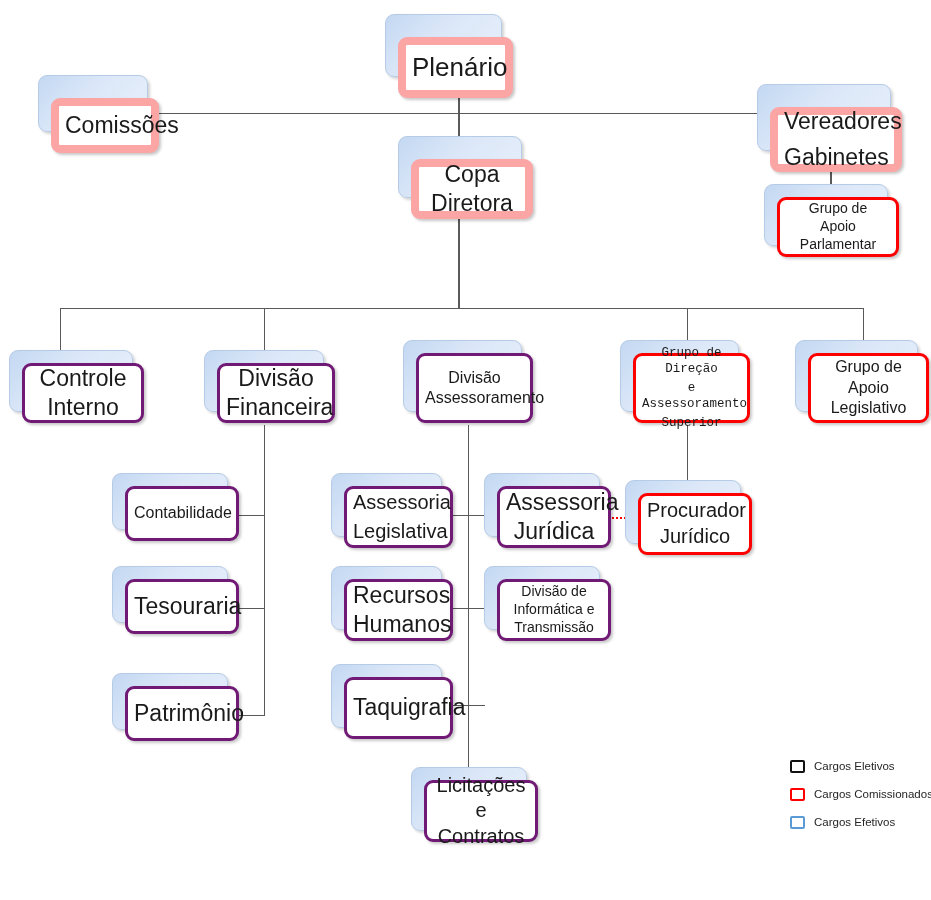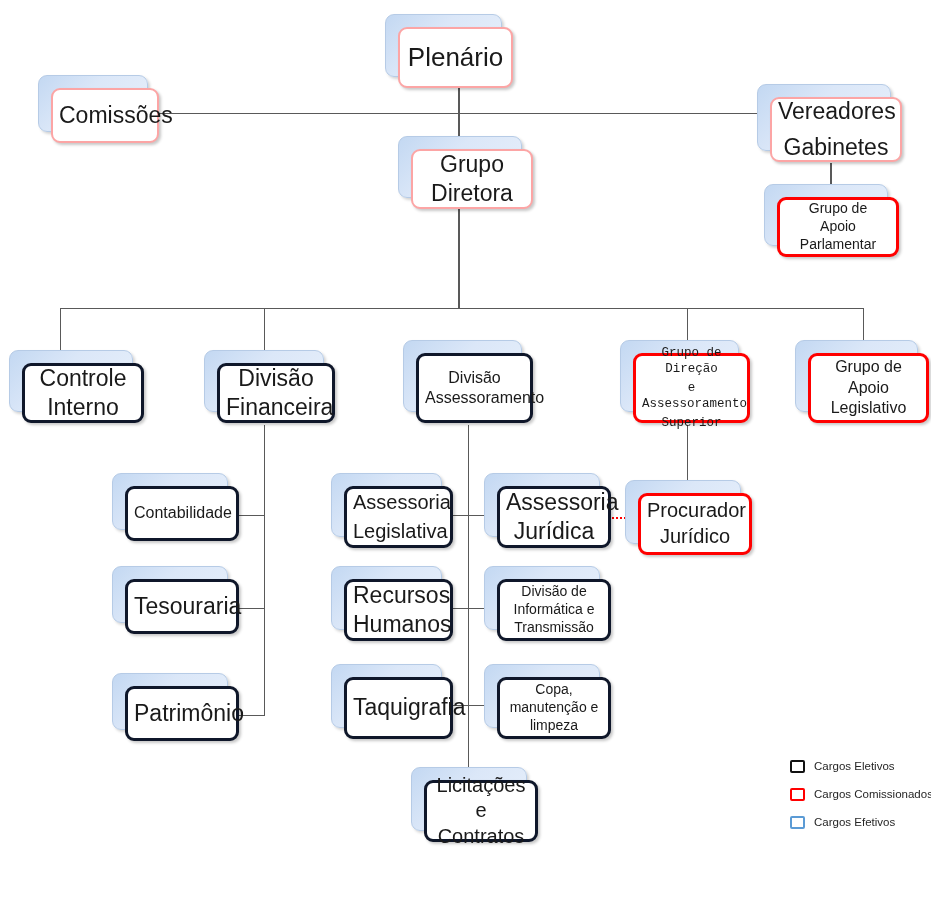--- a/index.html
+++ b/index.html
@@ -58,22 +58,22 @@
     border-radius: 9px;
     background: #ffffff;
     display: flex;
     align-items: center;
     justify-content: center;
     text-align: center;
     line-height: 1.28;
     padding: 2px 6px;
     box-shadow: 2px 2px 3px rgba(0,0,0,0.22);
   }
-  .node.black .face { border: 2px solid #fca5a5; }
-  .node.blue  .face { border: 3px solid #0f172a; }
+  .node.black .face { border: 8px solid #fca5a5; margin-top: 10px; }
+  .node.blue  .face { border: 3px solid #701a75; }
   .node.red   .face { border: 3px solid #ff0000; }
 
   .node .face .txt { display: block; width: 100%; }
   .node .face .txt span { display: block; }
 
   
   .fs-xl .face { font-size: 26px; }
   .fs-lg .face { font-size: 23px; align-items: center; }
   .fs-md .face { font-size: 20px; }
   .fs-sm .face { font-size: 16px; }
@@ -171,21 +171,21 @@
         <span>Vereadores</span>
         <span>Gabinetes</span>
       </span>
     </div>
   </div>
 
   <div class="node black fs-lg" style="left:398px; top:136px; width:122px; height:60px;">
     <div class="backdrop"></div>
     <div class="face">
       <span class="txt">
-        <span>Grupo</span>
+        <span>Copa</span>
         <span>Diretora</span>
       </span>
     </div>
   </div>
 
   <div class="node red fs-xs" style="left:764px; top:184px; width:122px; height:60px;">
     <div class="backdrop"></div>
     <div class="face">
       <span class="txt">
         <span>Grupo de</span>
@@ -319,30 +319,20 @@
     </div>
   </div>
 
   <div class="node blue fs-lg" style="left:331px; top:664px; width:109px; height:62px;">
     <div class="backdrop"></div>
     <div class="face">
       <span class="txt">Taquigrafia</span>
     </div>
   </div>
 
-  <div class="node blue fs-xs" style="left:484px; top:664px; width:114px; height:62px;">
-    <div class="backdrop"></div>
-    <div class="face">
-      <span class="txt">
-        <span>Copa,</span>
-        <span>manutenção e</span>
-        <span>limpeza</span>
-      </span>
-    </div>
-  </div>
 
   <div class="node blue fs-md" style="left:411px; top:767px; width:114px; height:62px;">
     <div class="backdrop"></div>
     <div class="face">
       <span class="txt">
         <span>Licitações e</span>
         <span>Contratos</span>
       </span>
     </div>
   </div>

